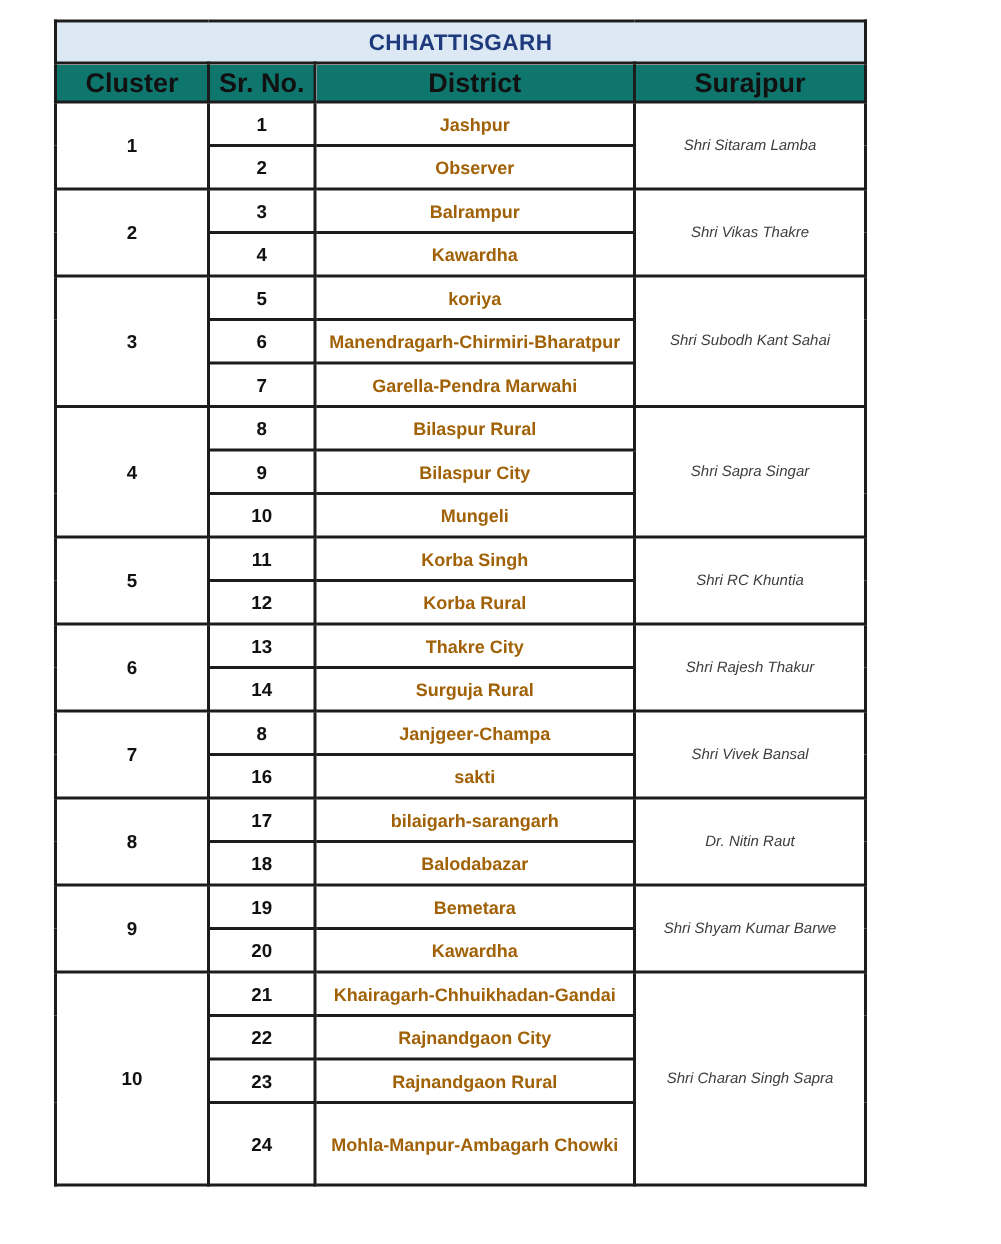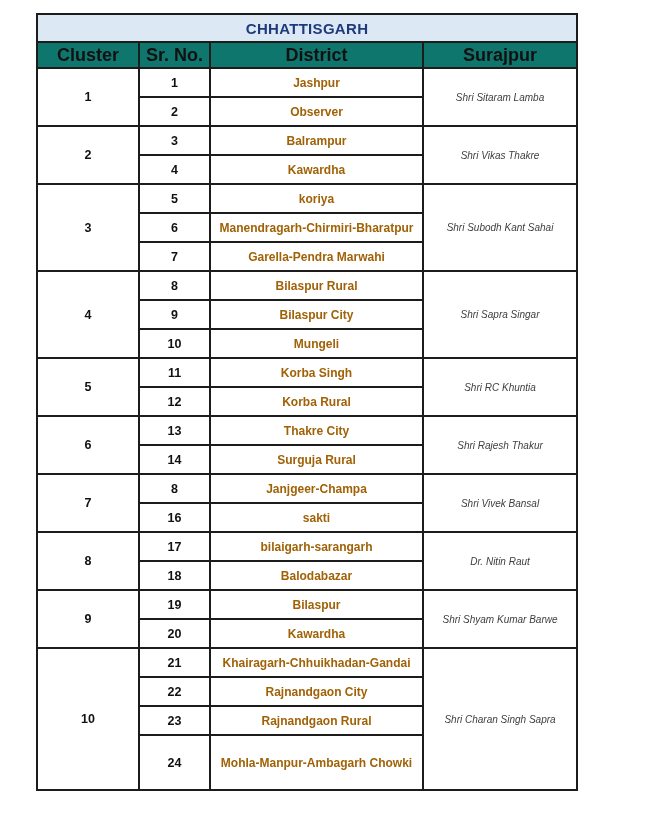--- a/index.html
+++ b/index.html
@@ -177,21 +177,21 @@
           <td class="district-cell row-cell">bilaigarh-sarangarh</td>
           <td rowspan="2" class="observer-cell">Dr. Nitin Raut</td>
         </tr>
         <tr>
           <td class="sr-cell row-cell">18</td>
           <td class="district-cell row-cell">Balodabazar</td>
         </tr>
         <tr>
           <td rowspan="2" class="cluster-cell">9</td>
           <td class="sr-cell row-cell">19</td>
-          <td class="district-cell row-cell">Bilaspur</td>
+          <td class="district-cell row-cell">Bemetara</td>
           <td rowspan="2" class="observer-cell">Shri Shyam Kumar Barwe</td>
         </tr>
         <tr>
           <td class="sr-cell row-cell">20</td>
           <td class="district-cell row-cell">Kawardha</td>
         </tr>
         <tr>
           <td rowspan="4" class="cluster-cell">10</td>
           <td class="sr-cell row-cell">21</td>
           <td class="district-cell row-cell">Khairagarh-Chhuikhadan-Gandai</td>

